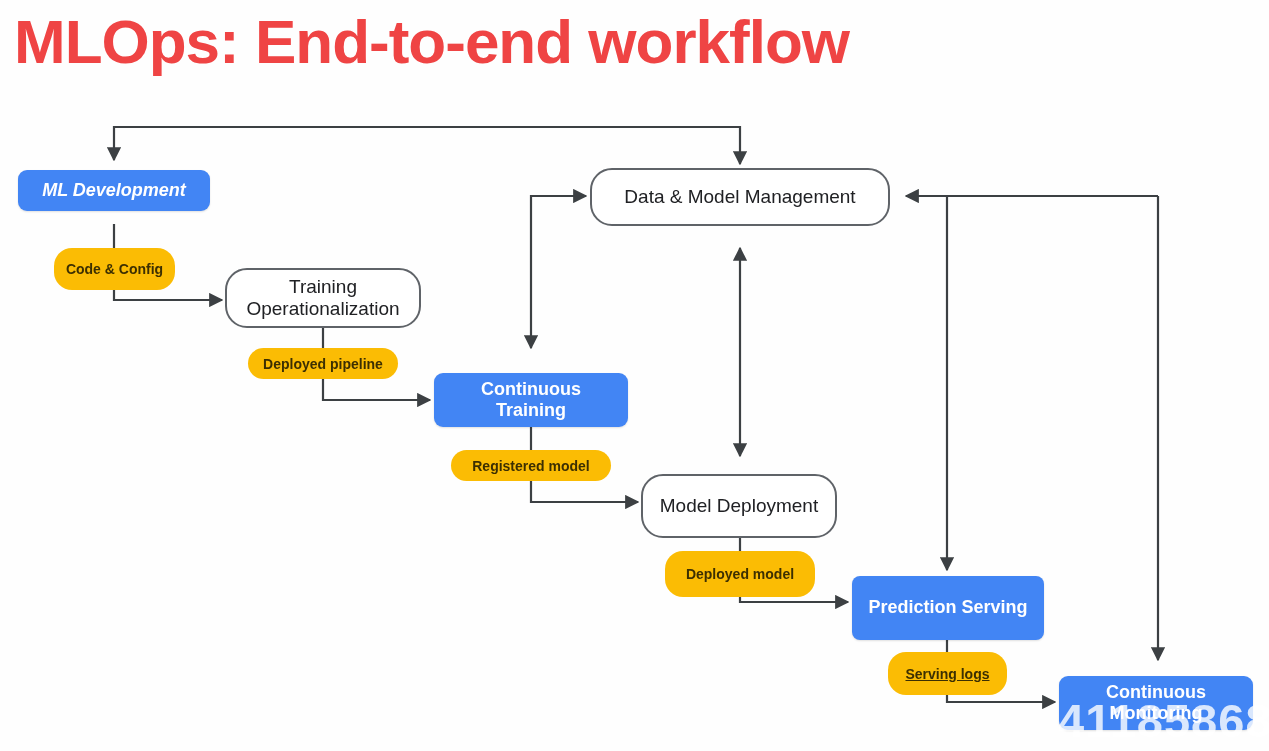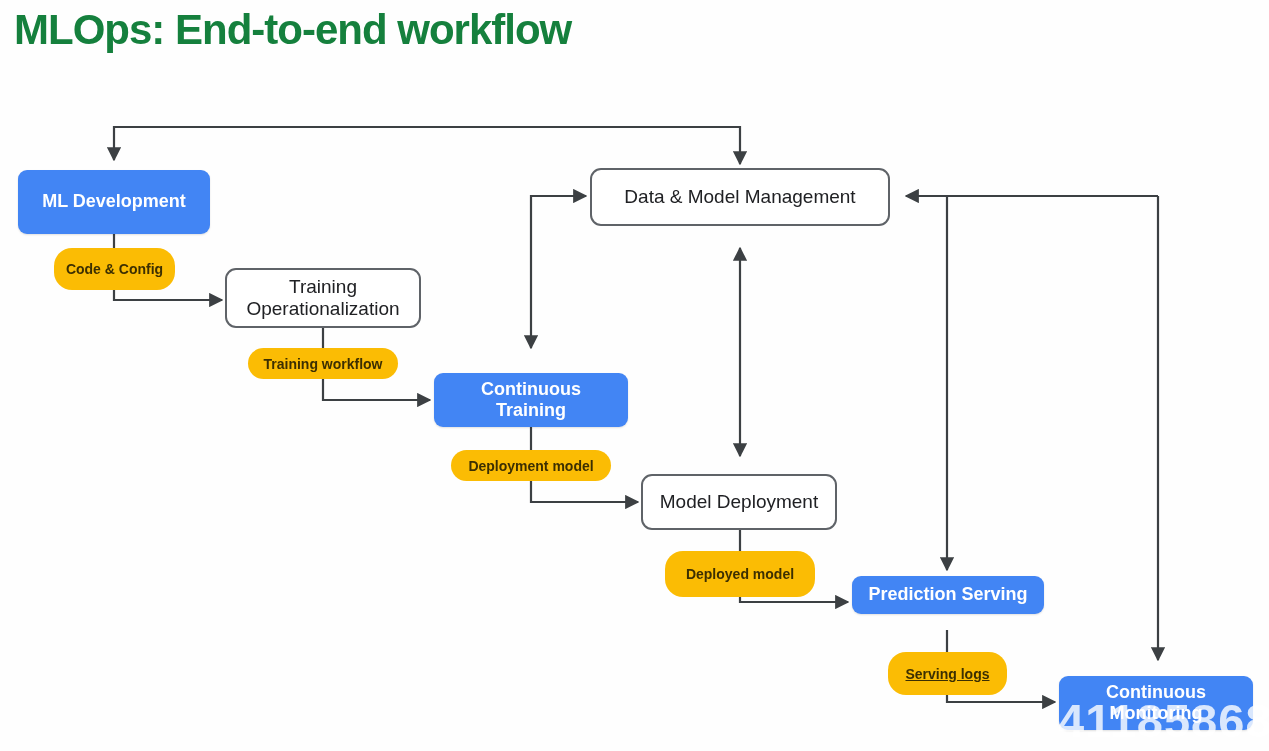--- a/index.html
+++ b/index.html
@@ -23,24 +23,24 @@
     position: absolute;
     left: 0; top: 0;
     width: 1269px;
     height: 751px;
     pointer-events: none;
   }
   .title {
     position: absolute;
     left: 14px;
     top: 6px;
-    font-size: 42px;
+    font-size: 62px;
     font-weight: bold;
     letter-spacing: -1px;
-    color: #15803d;
+    color: #ef4444;
     white-space: nowrap;
   }
   .node {
     position: absolute;
     box-sizing: border-box;
     display: flex;
     align-items: center;
     justify-content: center;
     text-align: center;
     line-height: 1.18;
@@ -50,21 +50,21 @@
     color: #ffffff;
     border-radius: 9px;
     font-size: 18px;
     font-weight: bold;
     box-shadow: 0 1px 2px rgba(0,0,0,0.12);
   }
   .node-white {
     background: #ffffff;
     color: #202124;
     border: 2px solid #5f6368;
-    border-radius: 11px;
+    border-radius: 22px;
     font-size: 19px;
   }
   .pill {
     position: absolute;
     box-sizing: border-box;
     background: #fbbc04;
     color: #3c2f02;
     border-radius: 18px;
     display: flex;
     align-items: center;
@@ -125,61 +125,61 @@
       <path d="M 531 348 L 531 196 L 586 196" marker-start="url(#arrow)" marker-end="url(#arrow)"></path>
 
       <path d="M 740 248 L 740 456" marker-start="url(#arrow)" marker-end="url(#arrow)"></path>
 
       <path d="M 1158 196 L 906 196" marker-end="url(#arrow)"></path>
       <path d="M 947 196 L 947 570" marker-end="url(#arrow)"></path>
       <path d="M 1158 196 L 1158 660" marker-end="url(#arrow)"></path>
     </g>
   </svg>
 
-  <div class="node node-blue" style="left:18px; top:170px; width:192px; height:64px;">
+  <div class="node node-blue" style="left:18px; top:170px; width:192px; height:41px;font-style:italic;">
     <span>ML Development</span>
   </div>
 
   <div class="node node-white" style="left:225px; top:268px; width:196px; height:60px; flex-direction:column;">
     <span>Training</span>
     <span>Operationalization</span>
   </div>
 
   <div class="node node-blue" style="left:434px; top:373px; width:194px; height:54px; flex-direction:column;">
     <span>Continuous</span>
     <span>Training</span>
   </div>
 
-  <div class="node node-white" style="left:641px; top:474px; width:196px; height:56px;">
+  <div class="node node-white" style="left:641px; top:474px; width:196px; height:64px;">
     <span>Model Deployment</span>
   </div>
 
-  <div class="node node-blue" style="left:852px; top:576px; width:192px; height:38px;">
+  <div class="node node-blue" style="left:852px; top:576px; width:192px; height:64px;border-radius:8px;">
     <span>Prediction Serving</span>
   </div>
 
   <div class="node node-blue" style="left:1059px; top:676px; width:194px; height:54px; flex-direction:column;">
     <span>Continuous</span>
     <span>Monitoring</span>
   </div>
 
   <div class="node node-white" style="left:590px; top:168px; width:300px; height:58px;">
     <span>Data &amp; Model Management</span>
   </div>
 
   <div class="pill" style="left:54px; top:248px; width:121px; height:42px;">
     <span>Code &amp; Config</span>
   </div>
 
   <div class="pill" style="left:248px; top:348px; width:150px; height:31px;">
-    <span>Training workflow</span>
+    <span>Deployed pipeline</span>
   </div>
 
   <div class="pill" style="left:451px; top:450px; width:160px; height:31px;">
-    <span>Deployment model</span>
+    <span>Registered model</span>
   </div>
 
   <div class="pill" style="left:665px; top:551px; width:150px; height:46px;">
     <span>Deployed model</span>
   </div>
 
   <div class="pill" style="left:888px; top:652px; width:119px; height:43px;text-decoration:underline;">
     <span>Serving logs</span>
   </div>
 

